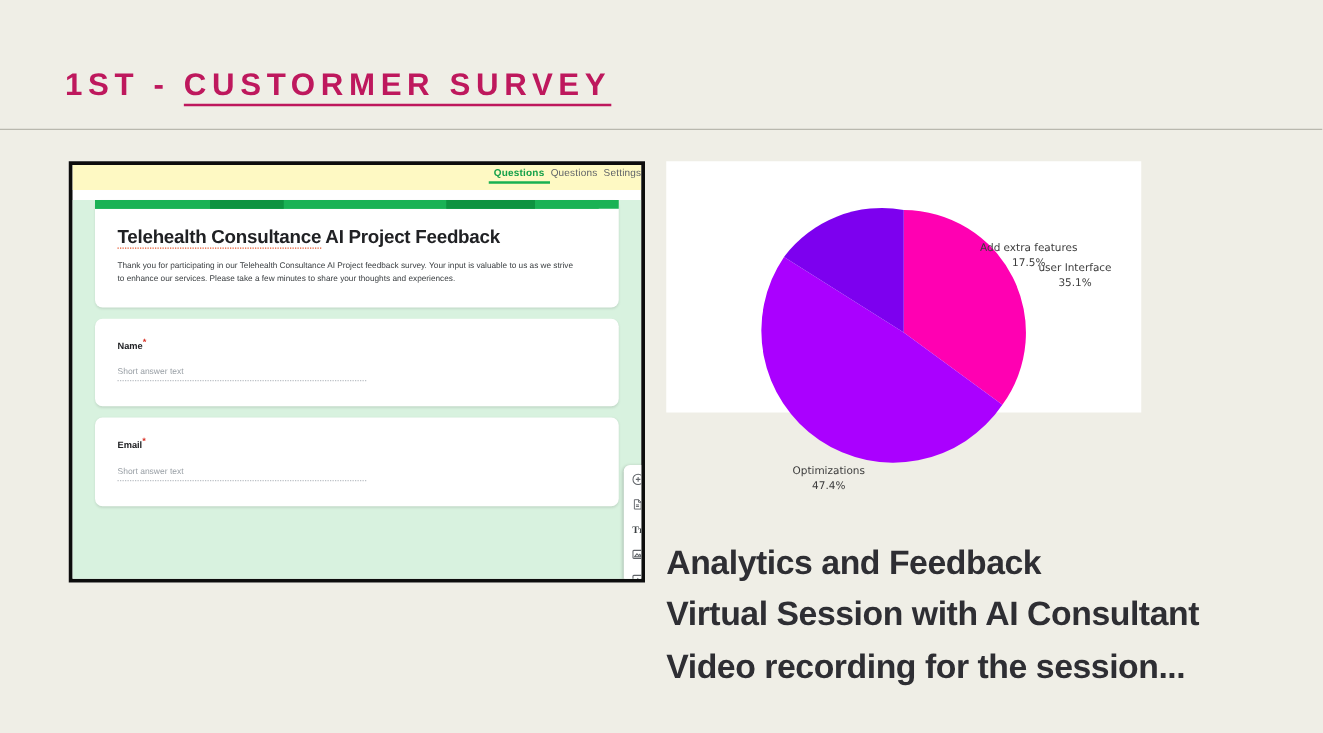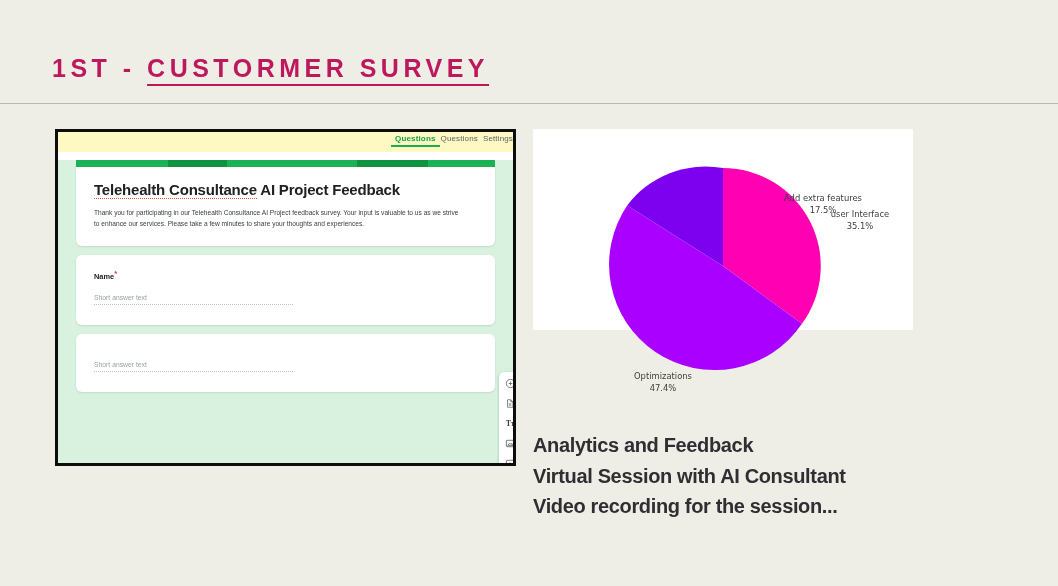--- a/index.html
+++ b/index.html
@@ -106,21 +106,21 @@
   .chart-panel {
     position: absolute; left: 533px; top: 129px;
     width: 380px; height: 201px; background: #ffffff;
   }
   .chart-svg { display: block; width: 380px; height: 280px; }
   .pie-label { font-family: "DejaVu Sans", sans-serif; font-size: 8.4px; fill: #3d3d3d; }
 
   
   .caption {
     position: absolute; left: 533px; top: 430px;
-    font-size: 20px; font-weight: 700; color: #2e2e33;
+    font-size: 27px; font-weight: 700; color: #2e2e33;
     line-height: 1.53; letter-spacing: -.35px;
   }
 </style>
 </head>
 <body>
 
 <div class="slide">
 
   <div class="page-title">
     <span class="plain">1ST - </span><span class="underlined">CUSTORMER SURVEY</span>
@@ -143,20 +143,21 @@
         <div class="hero-title"><span class="sq">Telehealth Consultance</span><span> AI Project Feedback</span></div>
         <div class="hero-desc">Thank you for participating in our Telehealth Consultance AI Project feedback survey. Your input is valuable to us as we strive to enhance our services. Please take a few minutes to share your thoughts and experiences.</div>
       </div>
 
       <div class="card q-card">
         <div class="q-label"><span>Name</span><span class="req">*</span></div>
         <div class="q-answer">Short answer text</div>
       </div>
 
       <div class="card q-card">
+        <div class="q-label"><span>Email</span><span class="req">*</span></div>
         <div class="q-answer">Short answer text</div>
       </div>
 
 
       <div class="editor-toolbar">
         <div class="tool-icon">
           <svg viewBox="0 0 24 24" width="11" height="11" fill="none" stroke="currentColor" stroke-width="1.8">
               <circle cx="12" cy="12" r="9"></circle>
               <path d="M12 8v8M8 12h8"></path>
             </svg>

